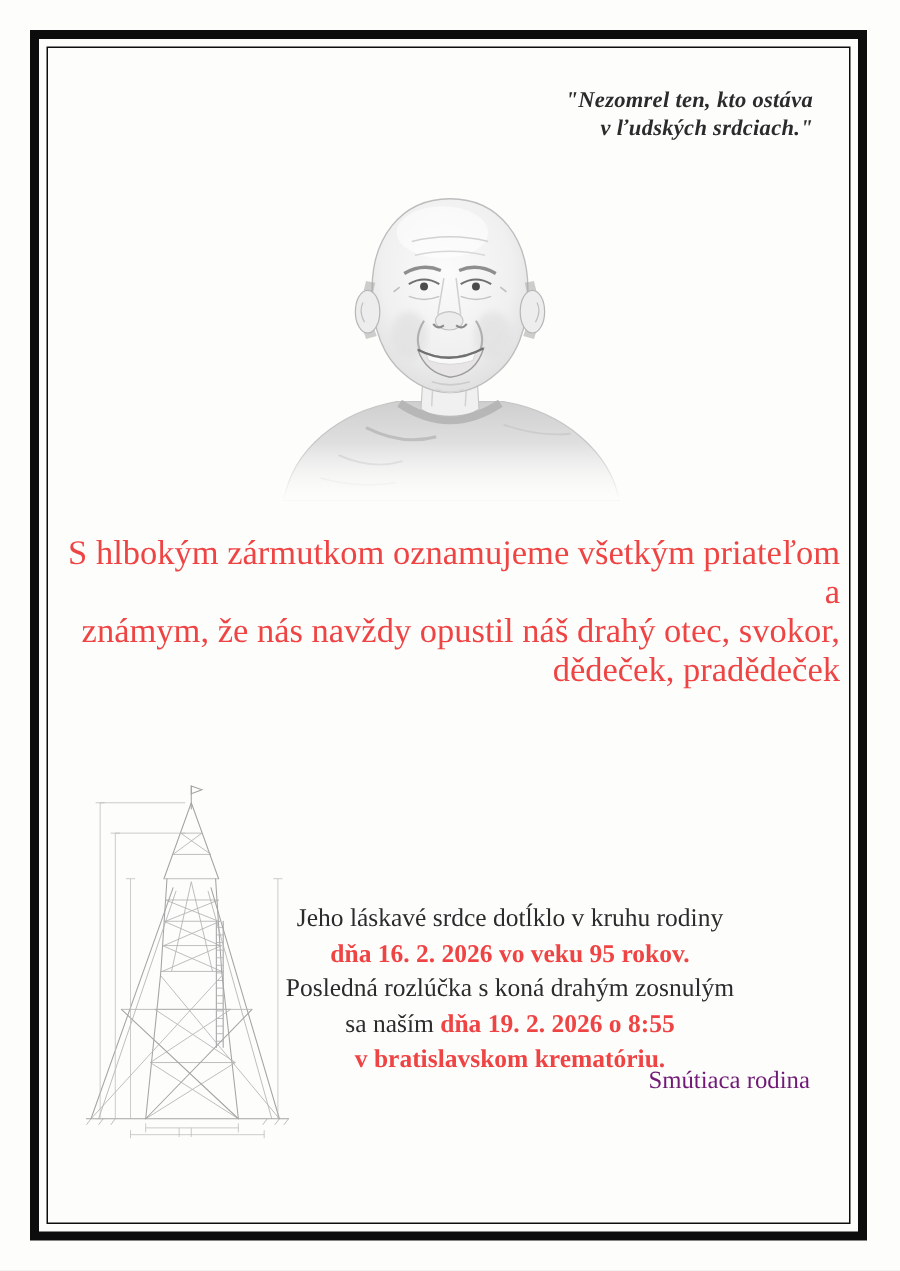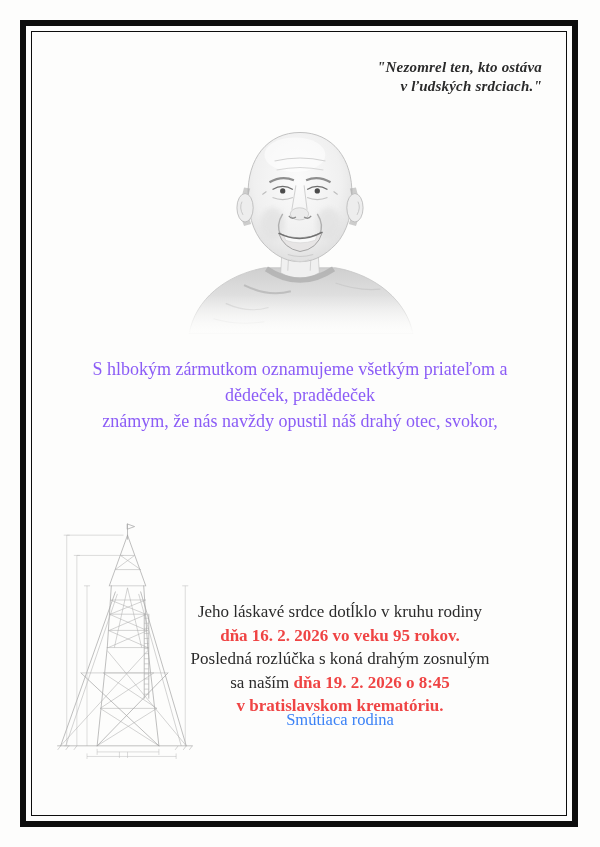--- a/index.html
+++ b/index.html
@@ -14,37 +14,37 @@
   .frame-inner{position:absolute;left:31px;top:31px;right:33px;bottom:31px;
     border:1.5px solid #0d0d0d;pointer-events:none;}
   .quote{
     position:absolute;top:58px;right:58px;width:260px;
     text-align:right;font-style:italic;font-weight:bold;
     font-size:15px;line-height:19px;color:#2b2b2b;letter-spacing:.2px;
   }
   .portrait{position:absolute;left:183px;top:110px;width:234px;height:224px;}
   .announce{
     position:absolute;left:40px;right:40px;top:356px;
-    text-align:center;font-size:18px;line-height:26px;color:#8b5cf6;
+    text-align:right;font-size:23px;line-height:26px;color:#ef4444;
   }
   .name-block{
     position:absolute;left:20px;right:20px;top:452px;
     text-align:center;font-weight:bold;color:#1f1f1f;
   }
   .name-line1{font-size:21px;line-height:28px;letter-spacing:.2px;}
   .name-line2{font-size:19.5px;line-height:26px;margin-top:2px;}
   .tower{position:absolute;left:56px;top:521px;width:140px;height:238px;}
   .details{
     position:absolute;left:140px;width:400px;top:572px;
     text-align:center;font-size:17px;line-height:23.5px;color:#2b2b2b;margin-top:28px;
   }
   .details b{color:#ef4444;}
   .signature{
     position:absolute;left:140px;width:400px;top:710px;
-    text-align:center;font-size:16.5px;color:#3b82f6;
+    text-align:right;font-size:16.5px;color:#701a75;
   }
   svg .skl{stroke:#9b9b9b;stroke-width:.7;fill:none;stroke-linecap:round;}
   svg .skl2{stroke:#a8a8a8;stroke-width:.55;fill:none;}
   svg .dim{stroke:#b4b4b4;stroke-width:.5;fill:none;}
 </style>
 </head>
 <body>
 
 <div class="page">
 
@@ -129,22 +129,22 @@
       <path d="M 99,123 Q 115,130 132,122 L 130,128 Q 115,133 101,128 Z" fill="#f9f9f9" stroke="#d0d0d0" stroke-width="0.5"></path>
       <path d="M 94,121 Q 115,132 137,120" stroke="#707070" stroke-width="1.5" fill="none"></path>
       <path d="M 103,142 Q 115,146 128,142" stroke="#cccccc" stroke-width="1" fill="none"></path>
       <path d="M 106,147 Q 115,151 124,147" stroke="#d4d4d4" stroke-width="0.9" fill="none"></path>
     </g>
     <rect x="0" y="182" width="230" height="38" fill="url(#gfade)"></rect>
   </svg>
 
   <div class="announce">
     <div>S hlbokým zármutkom oznamujeme všetkým priateľom a</div>
+    <div>známym, že nás navždy opustil  náš drahý otec, svokor,</div>
     <div>dědeček, pradědeček</div>
-    <div>známym, že nás navždy opustil  náš drahý otec, svokor,</div>
   </div>
 
 
   <svg class="tower" viewBox="0 0 137 235" aria-hidden="true">
     <g opacity="0.9">
 
       <path class="skl" d="M 70,3 L 70,18"></path>
       <path class="skl" d="M 70,3 L 77,5.5 L 70,8 Z"></path>
 
       <path class="skl" d="M 70,14 L 52,64 M 70,14 L 88,64"></path>
@@ -181,19 +181,19 @@
       <path class="dim" d="M 40,228 L 101,228 M 40,225 L 40,231 M 101,225 L 101,231"></path>
       <path class="dim" d="M 30,232.5 L 118,232.5 M 30,229.5 L 30,235 M 118,229.5 L 118,235"></path>
       <path class="dim" d="M 62,228 L 62,234 M 70,228 L 70,234"></path>
     </g>
   </svg>
 
   <div class="details">
     <div>Jeho láskavé srdce dotĺklo v kruhu rodiny</div>
     <div><b>dňa 16. 2. 2026 vo veku 95 rokov.</b></div>
     <div>Posledná rozlúčka s koná drahým zosnulým</div>
-    <div><span>sa naším </span><b>dňa 19. 2. 2026 o 8:45</b></div>
+    <div><span>sa naším </span><b>dňa 19. 2. 2026 o 8:55</b></div>
     <div><b>v bratislavskom krematóriu.</b></div>
   </div>
 
   <div class="signature">Smútiaca rodina</div>
 
 </div>
 
 </body></html>

